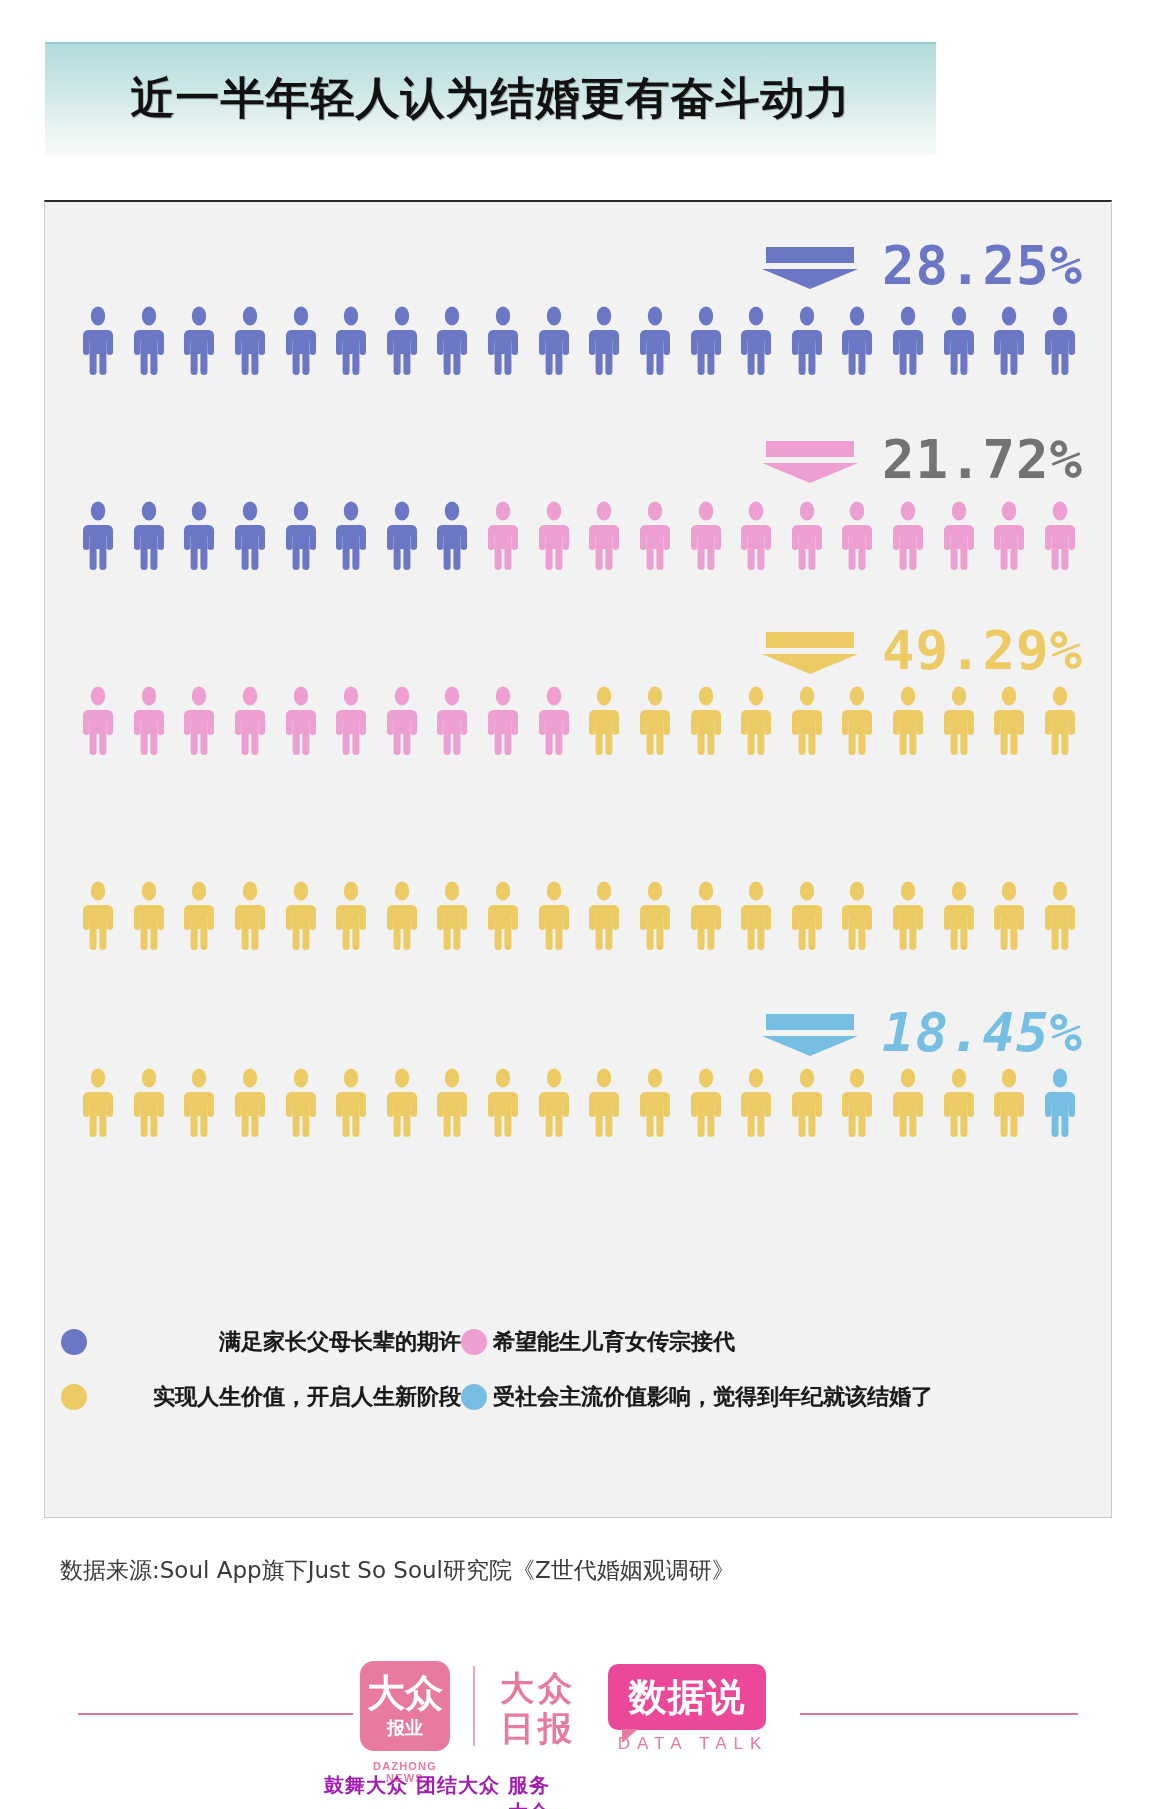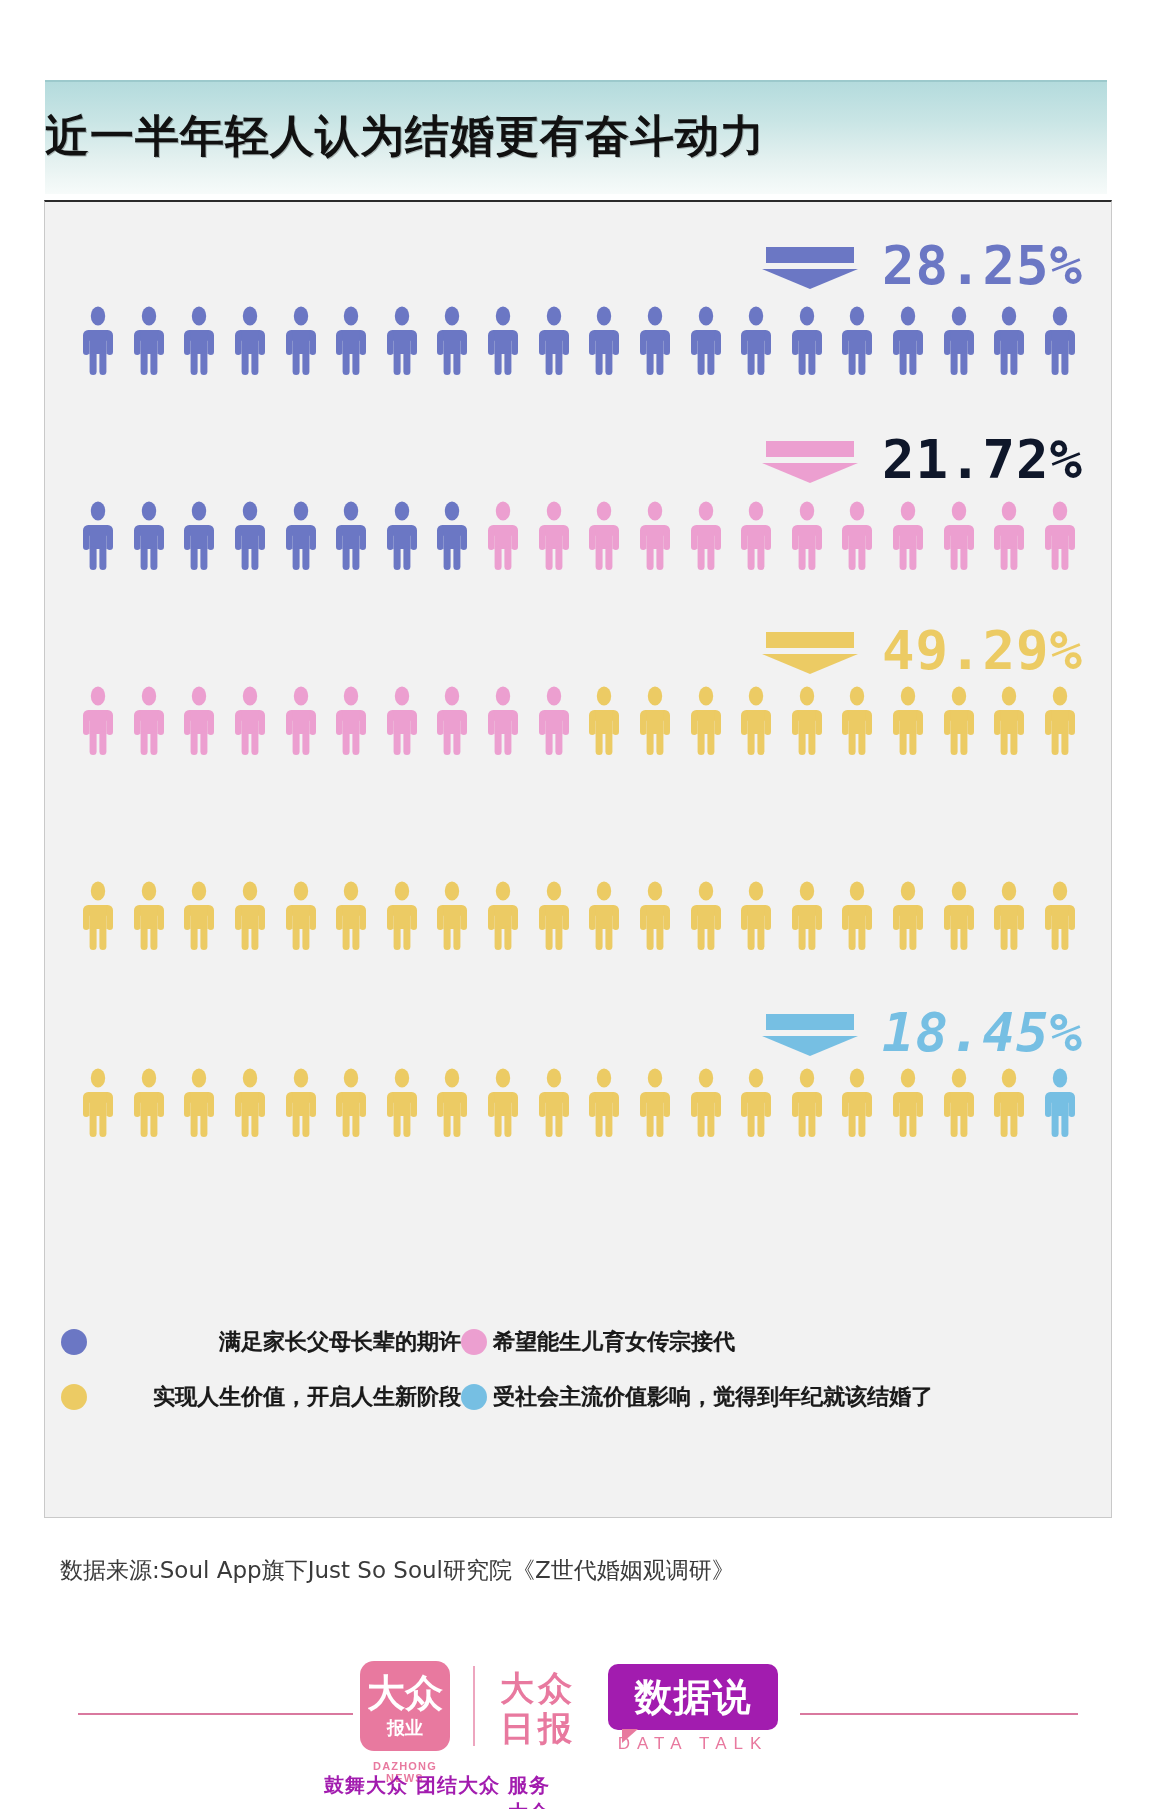--- a/index.html
+++ b/index.html
@@ -6,26 +6,25 @@
   body{
     width:1157px;height:1809px;
     background:#ffffff;
     font-family:"Liberation Sans","DejaVu Sans",sans-serif;
     overflow:hidden;
     position:relative;
   }
 
   
   #title-banner{
-    position:absolute;left:45px;top:42px;width:1062px;height:114px;
+    position:absolute;left:45px;top:42px;width:891px;height:114px;
     background:linear-gradient(to bottom,#b4dbdd 0%,#c9e5e5 35%,#e4f1f0 70%,#f7fbfa 100%);
     border-top:2px solid #9cc9cc;
-    display:flex;align-items:center;justify-content:flex-start;
+    display:flex;align-items:center;justify-content:center;
     box-sizing:border-box;
-    margin-top:38px;
   }
   #title-text{
     font-size:44px;font-weight:bold;color:#111;
     letter-spacing:1px;
     font-family:"DejaVu Sans","Liberation Sans",sans-serif;
     text-shadow:1px 1px 0 rgba(0,0,0,0.25);
     padding-bottom:4px;
   }
 
   
@@ -115,22 +114,22 @@
   #foot-divider{
     position:absolute;left:473px;top:6px;width:2px;height:80px;background:#eda6bf;
   }
   #dz-paper{
     position:absolute;left:495px;top:8px;width:86px;
     text-align:center;color:#e8799f;font-weight:bold;
     font-size:34px;line-height:1.18;letter-spacing:4px;
     font-family:"DejaVu Sans","Liberation Sans",sans-serif;
   }
   #datatalk{
-    position:absolute;left:608px;top:4px;width:170px;height:66px;
-    background:#a21caf;border-radius:10px 10px 10px 10px;
+    position:absolute;left:608px;top:4px;width:158px;height:66px;
+    background:#ec4899;border-radius:10px 10px 10px 10px;
     display:flex;align-items:center;justify-content:center;
   }
   #datatalk:after{
     content:"";position:absolute;left:14px;bottom:-13px;
     border-left:16px solid #e8799f;border-bottom:14px solid transparent;
   }
   #datatalk-cn{
     font-size:38px;font-weight:bold;color:#fff;letter-spacing:1px;
     font-family:"DejaVu Sans","Liberation Sans",sans-serif;
   }
@@ -297,21 +296,21 @@
         <rect x="10.6" y="45" width="7.0" height="24" rx="3.5" fill="#6b77c4"></rect>
         <rect x="20.4" y="45" width="7.0" height="24" rx="3.5" fill="#6b77c4"></rect>
       </svg>
     </div>
 
   <div class="pct-row" style="top:212px;">
     <svg class="pct-arrow" viewBox="0 0 96 46">
       <rect x="4" y="4" width="88" height="16" fill="#ec9fd0"></rect>
       <polygon points="0,26 96,26 48,46" fill="#ec9fd0"></polygon>
     </svg>
-    <span class="pct-value" style="color:#0f172a">21.72%</span>
+    <span class="pct-value" style="color:#737373">21.72%</span>
   </div>
 
   <div class="people-row" style="top:295px;">
       <svg class="person" viewBox="0 0 38 70">
         <ellipse cx="19" cy="10" rx="7.2" ry="9.4" fill="#6b77c4"></ellipse>
         <path d="M9.2,24 h19.6 a5.2,5.2 0 0 1 5.2,5.2 v16.5 a3.2,3.2 0 0 1 -6.4,0 v-11 h-17.2 v11 a3.2,3.2 0 0 1 -6.4,0 v-16.5 a5.2,5.2 0 0 1 5.2,-5.2 z" fill="#6b77c4"></path>
         <rect x="10.4" y="24" width="17.2" height="24" fill="#6b77c4"></rect>
         <rect x="10.6" y="45" width="7.0" height="24" rx="3.5" fill="#6b77c4"></rect>
         <rect x="20.4" y="45" width="7.0" height="24" rx="3.5" fill="#6b77c4"></rect>
       </svg>

